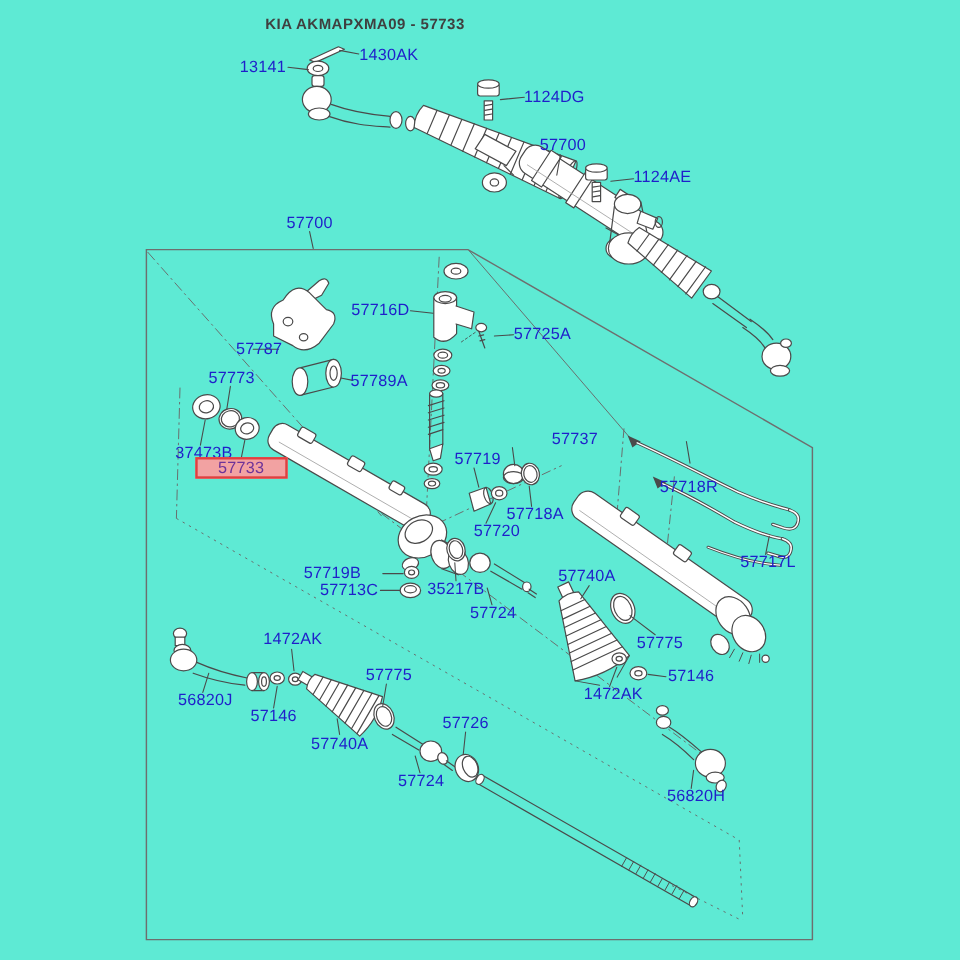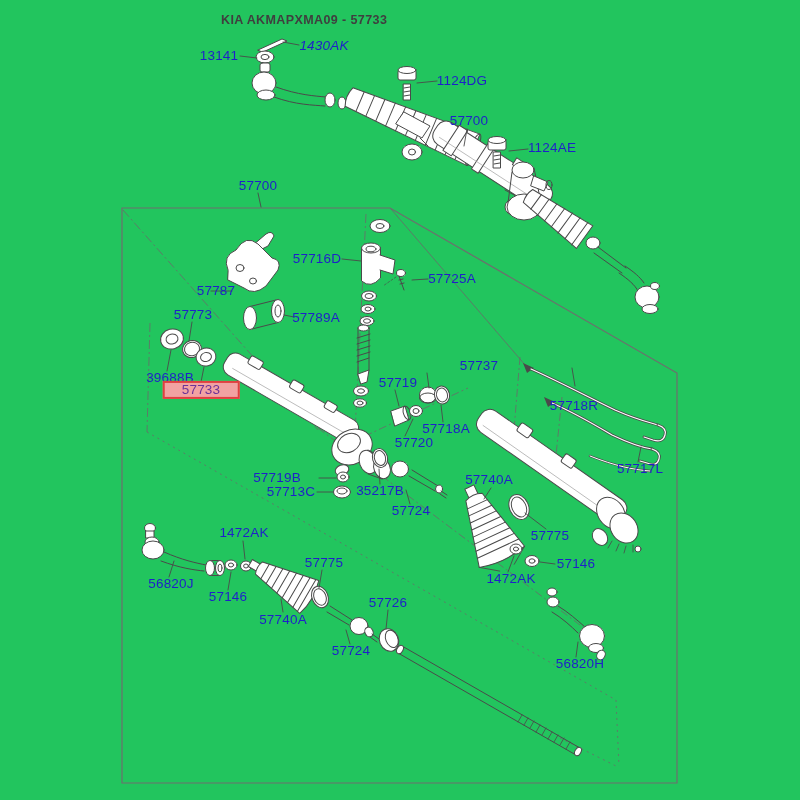--- a/index.html
+++ b/index.html
@@ -1,16 +1,16 @@
 <!DOCTYPE html>
 <html><head>
 <meta charset="utf-8">
 <style>
   html,body{margin:0;padding:0;background:#fff;}
-  #stage{position:relative;width:800px;height:800px;background:#22c55e;overflow:hidden;
+  #stage{position:relative;width:800px;height:800px;background:#5eead4;overflow:hidden;
          font-family:"Liberation Sans",sans-serif;}
   #artwork{position:absolute;left:0;top:0;}
   .diagram-title{position:absolute;left:221px;top:13px;font-size:12.5px;font-weight:bold;
     color:#3f3f3f;letter-spacing:.4px;white-space:nowrap;}
   .part-label{position:absolute;transform:translate(-50%,-50%);color:var(--label-color,#1f1fca);
     font-size:13.5px;letter-spacing:.2px;white-space:nowrap;line-height:1.05;cursor:pointer;}
   .part-label.highlighted{background:var(--hl-bg,#f2a2a2);border:2px solid var(--hl-border,#e04040);
     color:var(--hl-text,#6e3399);padding:0 17px;}
 </style>
 </head>
@@ -424,31 +424,31 @@
       <line x1="508" y1="572" x2="514" y2="556"></line>
       <line x1="555" y1="564" x2="540" y2="562"></line>
       <line x1="576" y1="657" x2="578" y2="642"></line>
     </g>
   </g>
 </svg>
 
 <div class="diagram-title" style="color: rgb(63, 63, 63);">KIA AKMAPXMA09 - 57733</div>
 <div id="labels">
       <div class="part-label" style="left: 219px; top: 56px;">13141</div>
-      <div class="part-label" style="left: 324px; top: 46px; font-style: italic;">1430AK</div>
+      <div class="part-label" style="left: 324px; top: 46px;">1430AK</div>
       <div class="part-label" style="left: 462px; top: 81px;">1124DG</div>
       <div class="part-label" style="left: 469px; top: 121px;">57700</div>
       <div class="part-label" style="left: 552px; top: 148px;">1124AE</div>
       <div class="part-label" style="left: 258px; top: 186px;">57700</div>
       <div class="part-label" style="left: 317px; top: 259px;">57716D</div>
       <div class="part-label" style="left: 452px; top: 279px;">57725A</div>
       <div class="part-label" style="left: 192px; top: 291px; margin-left: 24px;">57787</div>
       <div class="part-label" style="left: 193px; top: 315px;">57773</div>
       <div class="part-label" style="left: 316px; top: 318px;">57789A</div>
-      <div class="part-label" style="left: 170px; top: 378px;">39688B</div>
+      <div class="part-label" style="left: 170px; top: 378px;">37473B</div>
       <div class="part-label highlighted" style="left: 201px; top: 390px;">57733</div>
       <div class="part-label" style="left: 574px; top: 361px; margin-top: 45px;">57718R</div>
       <div class="part-label" style="left: 431px; top: 366px; margin-left: 48px;">57737</div>
       <div class="part-label" style="left: 398px; top: 383px;">57719</div>
       <div class="part-label" style="left: 446px; top: 429px;">57718A</div>
       <div class="part-label" style="left: 414px; top: 443px;">57720</div>
       <div class="part-label" style="left: 640px; top: 469px;">57717L</div>
       <div class="part-label" style="left: 277px; top: 478px;">57719B</div>
       <div class="part-label" style="left: 291px; top: 492px;">57713C</div>
       <div class="part-label" style="left: 380px; top: 491px;">35217B</div>

